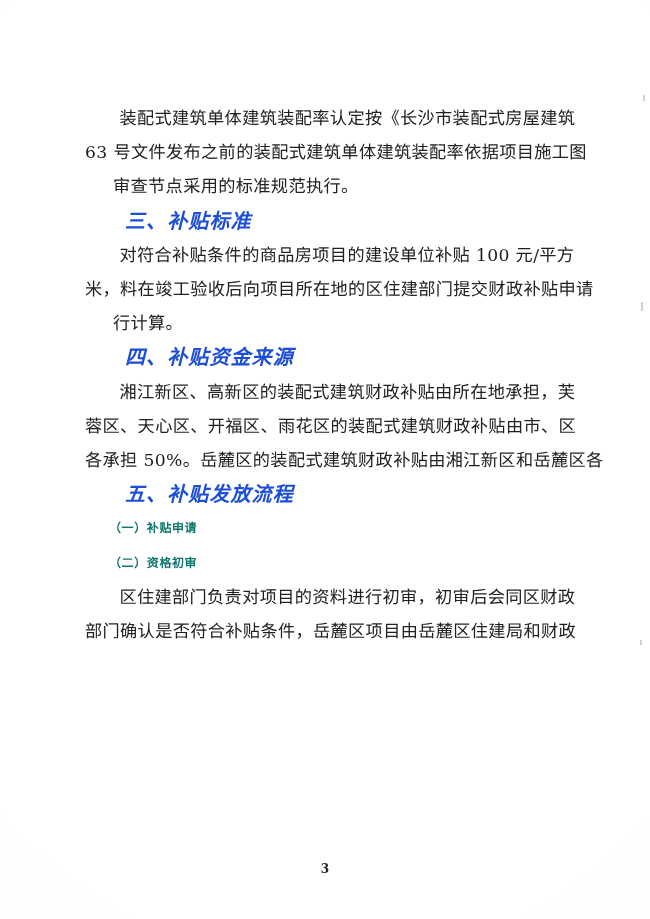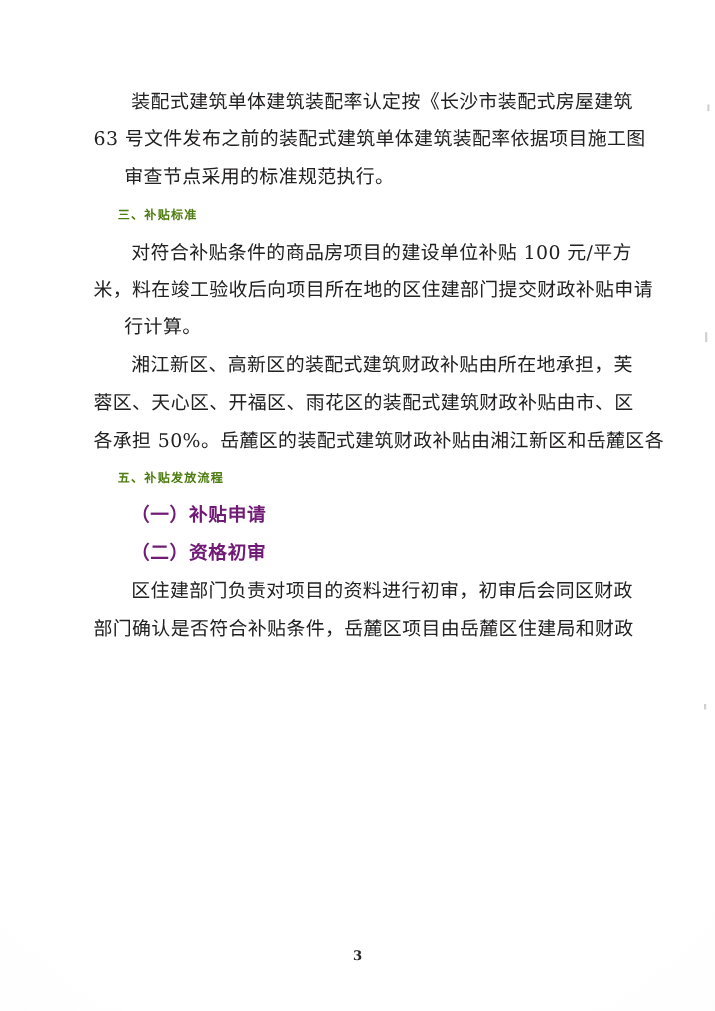--- a/index.html
+++ b/index.html
@@ -27,21 +27,21 @@
     background:
       radial-gradient(ellipse 120% 100% at 50% 45%,
         rgba(255,255,255,0) 60%,
         rgba(232,232,230,0.35) 100%);
     pointer-events: none;
   }
 
   .content {
     position: absolute;
     left: 85px;
-    top: 76px;
+    top: 101px;
     width: 482px;
   }
 
   
   .para,
   .heading,
   .subheading {
     color: #1c1c1c;
     margin: 0;
     text-align: justify;
@@ -54,36 +54,37 @@
     font-size: 17.2px;
     line-height: 34.2px;
     letter-spacing: 0.35px;
     text-indent: 2em;
     font-weight: 400;
     color: #222020;
   }
 
   .heading {
     font-family: "DejaVu Sans", "Liberation Sans", sans-serif;
-    font-size: 11px;
+    font-size: 20px;
     line-height: 34.2px;
     font-weight: 700;
     letter-spacing: 1.1px;
     text-indent: 2em;
-    color: #4d7c0f;
+    color: #1d4ed8;
+    font-style: italic;
   }
 
   .subheading {
     font-family: "DejaVu Serif", "Liberation Serif", serif;
-    font-size: 17px;
+    font-size: 12px;
     line-height: 34.2px;
     font-weight: 700;
     letter-spacing: 0.6px;
     text-indent: 2em;
-    color: #701a75;
+    color: #0f766e;
   }
 
   
   .para > .ln,
   .heading > .ln,
   .subheading > .ln {
     display: block;
   }
 
   
@@ -143,20 +144,21 @@
     </p>
 
     <h2 class="heading">三、补贴标准</h2>
 
     <p class="para lines">
       <span class="ln first">对符合补贴条件的商品房项目的建设单位补贴 100 元/平方</span>
       <span class="ln">米，料在竣工验收后向项目所在地的区住建部门提交财政补贴申请</span>
       <span class="ln last">行计算。</span>
     </p>
 
+    <h2 class="heading">四、补贴资金来源</h2>
 
     <p class="para lines">
       <span class="ln first">湘江新区、高新区的装配式建筑财政补贴由所在地承担，芙</span>
       <span class="ln">蓉区、天心区、开福区、雨花区的装配式建筑财政补贴由市、区</span>
       <span class="ln">各承担 50%。岳麓区的装配式建筑财政补贴由湘江新区和岳麓区各</span>
     </p>
 
     <h2 class="heading">五、补贴发放流程</h2>
 
     <h3 class="subheading">（一）补贴申请</h3>

